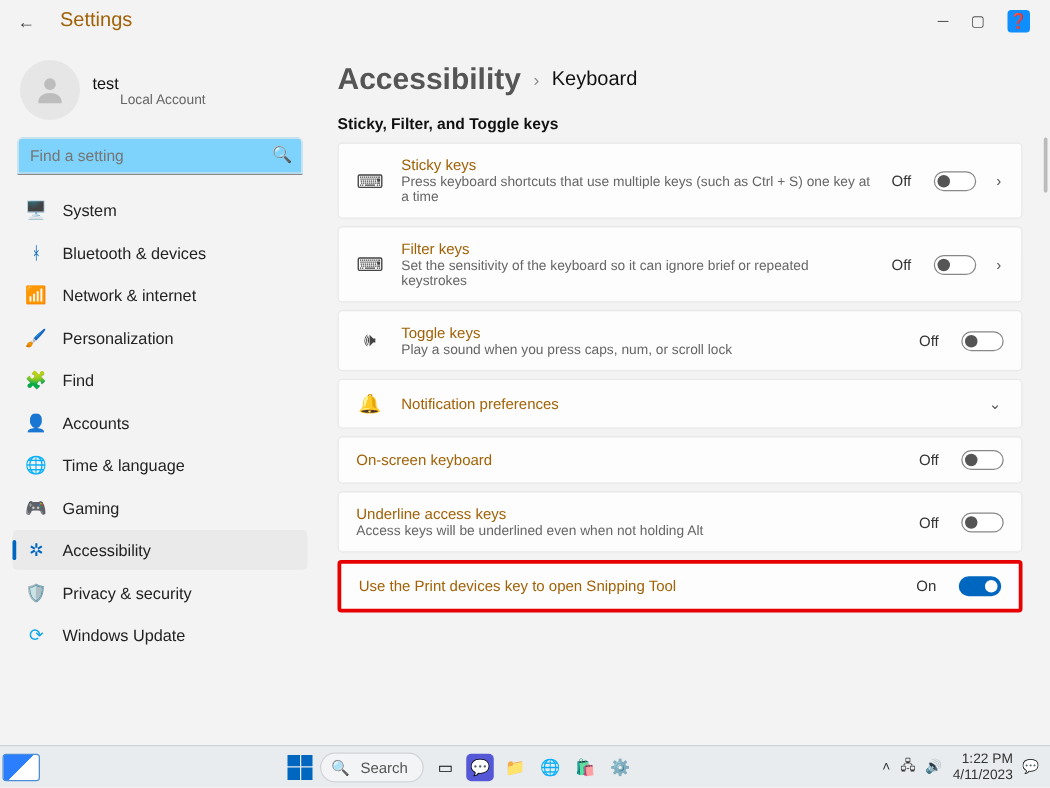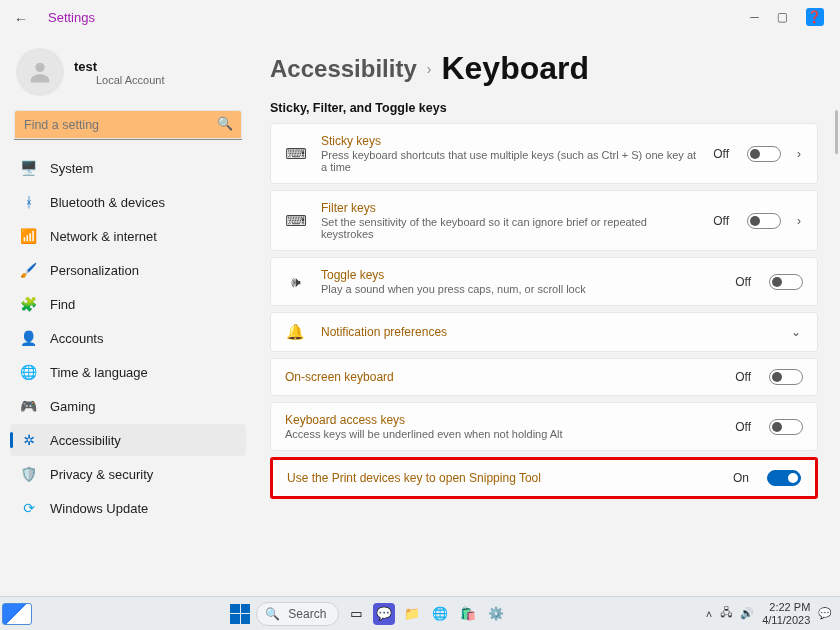--- a/index.html
+++ b/index.html
@@ -1,54 +1,54 @@
 <!DOCTYPE html>
 <html><head>
 <meta charset="utf-8">
 <style>
   * { box-sizing: border-box; margin: 0; padding: 0; font-family: "Segoe UI", sans-serif; }
   body { width: 840px; height: 630px; overflow: hidden; background: #f3f3f3; position: relative; }
 
   
   .titlebar { height: 34px; display: flex; align-items: center; padding: 0 8px; }
   .titlebar .back { width: 26px; text-align: center; font-size: 14px; color: #444; }
-  .titlebar .title { font-size: 13px; color: #a21caf; margin-left: 14px; text-align: right; }
+  .titlebar .title { font-size: 16px; color: #a16207; margin-left: 14px; text-align: right; }
   .titlebar .win-controls { margin-left: auto; display: flex; gap: 18px; padding-right: 8px; align-items: center; }
   .titlebar .win-controls span { font-size: 12px; color: #555; }
   .help-blob { width: 18px; height: 18px; background: #0f8eff; border-radius: 3px; display: inline-flex; align-items:center; justify-content:center; color:#fff; font-size:10px; }
 
   
   .app { display: flex; height: 562px; }
   .sidebar { width: 252px; padding: 10px 6px 0 10px; }
   .main { flex: 1; padding: 10px 22px 0 18px; overflow-y: auto; position: relative; }
 
   
   .acct { display: flex; align-items: center; gap: 10px; padding: 4px 6px 14px 6px; }
   .avatar { width: 48px; height: 48px; background: #e6e6e6; border-radius: 50%; display:flex; align-items:center; justify-content:center; }
   .avatar svg { width: 28px; height: 28px; fill: #bdbdbd; }
-  .acct-name { font-size: 13px; font-weight: 700; color: #111; }
+  .acct-name { font-size: 13px; font-weight: 400; color: #111; }
   .acct-sub { font-size: 11px; color: #666; padding-left: 22px; }
 
   
   .search { margin: 0 4px 12px 4px; position: relative; }
-  .search input { width: 100%; height: 30px; background: #fdba74; border: none; border-bottom: 1.5px solid #888; border-radius: 4px 4px 0 0; padding: 0 28px 0 10px; font-size: 12.5px; color: #333; outline: none; box-shadow: inset 0 0 0 1px #e5e5e5; }
+  .search input { width: 100%; height: 30px; background: #7dd3fc; border: none; border-bottom: 1.5px solid #888; border-radius: 4px 4px 0 0; padding: 0 28px 0 10px; font-size: 12.5px; color: #333; outline: none; box-shadow: inset 0 0 0 1px #e5e5e5; }
   .search .mag { position: absolute; right: 8px; top: 6px; color: #555; font-size: 13px; }
 
   
   .nav { display: flex; flex-direction: column; gap: 2px; }
   .nav-item { display: flex; align-items: center; gap: 12px; height: 32px; padding: 0 10px; border-radius: 4px; font-size: 13px; color: #222; cursor: default; position: relative; }
   .nav-item.active { background: #eaeaea; }
   .nav-item.active::before { content: ""; position: absolute; left: 0; top: 8px; bottom: 8px; width: 3px; background: #0067c0; border-radius: 2px; }
   .nav-ic { width: 18px; height: 18px; display: inline-flex; align-items:center; justify-content:center; font-size: 14px; }
 
   
   .crumb { display: flex; align-items: center; gap: 10px; padding: 6px 0 6px 0; }
   .crumb .parent { font-size: 24px; color: #555; font-weight: 600; }
   .crumb .sep { color: #888; font-size: 14px; }
-  .crumb .current { font-size: 32px; font-weight: 700; color: #111; }
+  .crumb .current { font-size: 16px; font-weight: 400; color: #111; }
 
   .section-h { font-size: 12.5px; font-weight: 600; color: #111; margin: 8px 0 8px 0; }
 
   
   .card { background: #fdfdfd; border: 1px solid #e8e8e8; border-radius: 4px; padding: 10px 14px; margin-bottom: 6px; display: flex; align-items: center; gap: 14px; }
   .card .ic { width: 22px; text-align:center; color:#444; font-size: 15px; }
   .card .txt { flex: 1; }
   .card .ttl { font-size: 12px; color: #a16207; }
   .card .sub { font-size: 11px; color: #666; margin-top: 1px; }
   .card .state { font-size: 12px; color: #333; margin-right: 4px; }
@@ -211,21 +211,21 @@
     <div class="card">
       <div class="txt">
         <div class="ttl">On-screen keyboard</div>
       </div>
       <span class="state">Off</span>
       <span class="tog off"></span>
     </div>
 
     <div class="card">
       <div class="txt">
-        <div class="ttl">Keyboard access keys</div>
+        <div class="ttl">Underline access keys</div>
         <div class="sub">Access keys will be underlined even when not holding Alt</div>
       </div>
       <span class="state">Off</span>
       <span class="tog off"></span>
     </div>
 
     <div class="card highlight">
       <div class="txt">
         <div class="ttl">Use the Print devices key to open Snipping Tool</div>
       </div>
@@ -253,18 +253,18 @@
     <span class="tic">📁</span>
     <span class="tic">🌐</span>
     <span class="tic" style="color:#0067c0">🛍️</span>
     <span class="tic">⚙️</span>
   </div>
   <div class="tray">
     <span>˄</span>
     <span>🖧</span>
     <span>🔊</span>
     <div class="clock">
-      <div>2:22 PM</div>
+      <div>1:22 PM</div>
       <div>4/11/2023</div>
     </div>
     <span>💬</span>
   </div>
 </div>
 
 </body></html>

